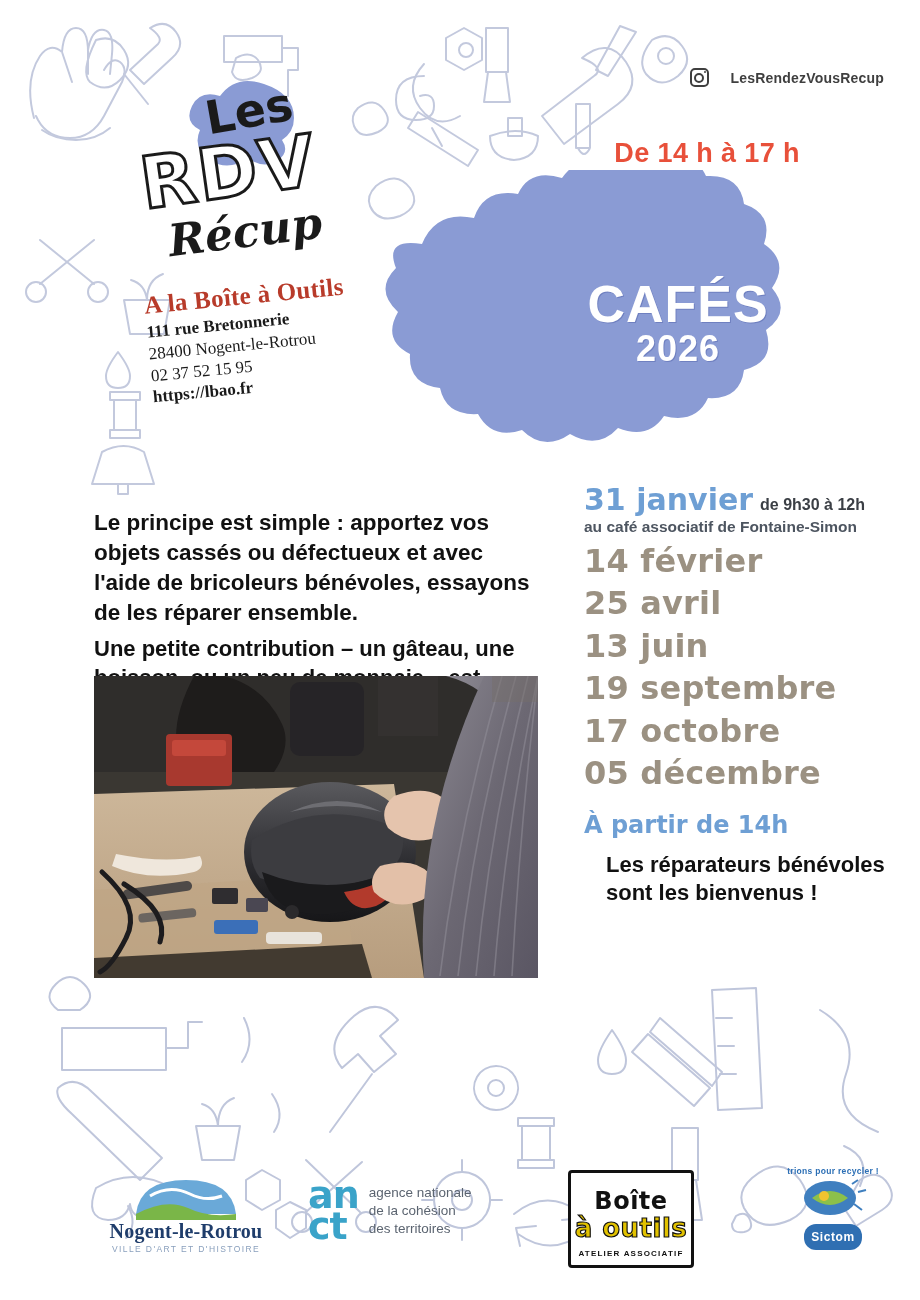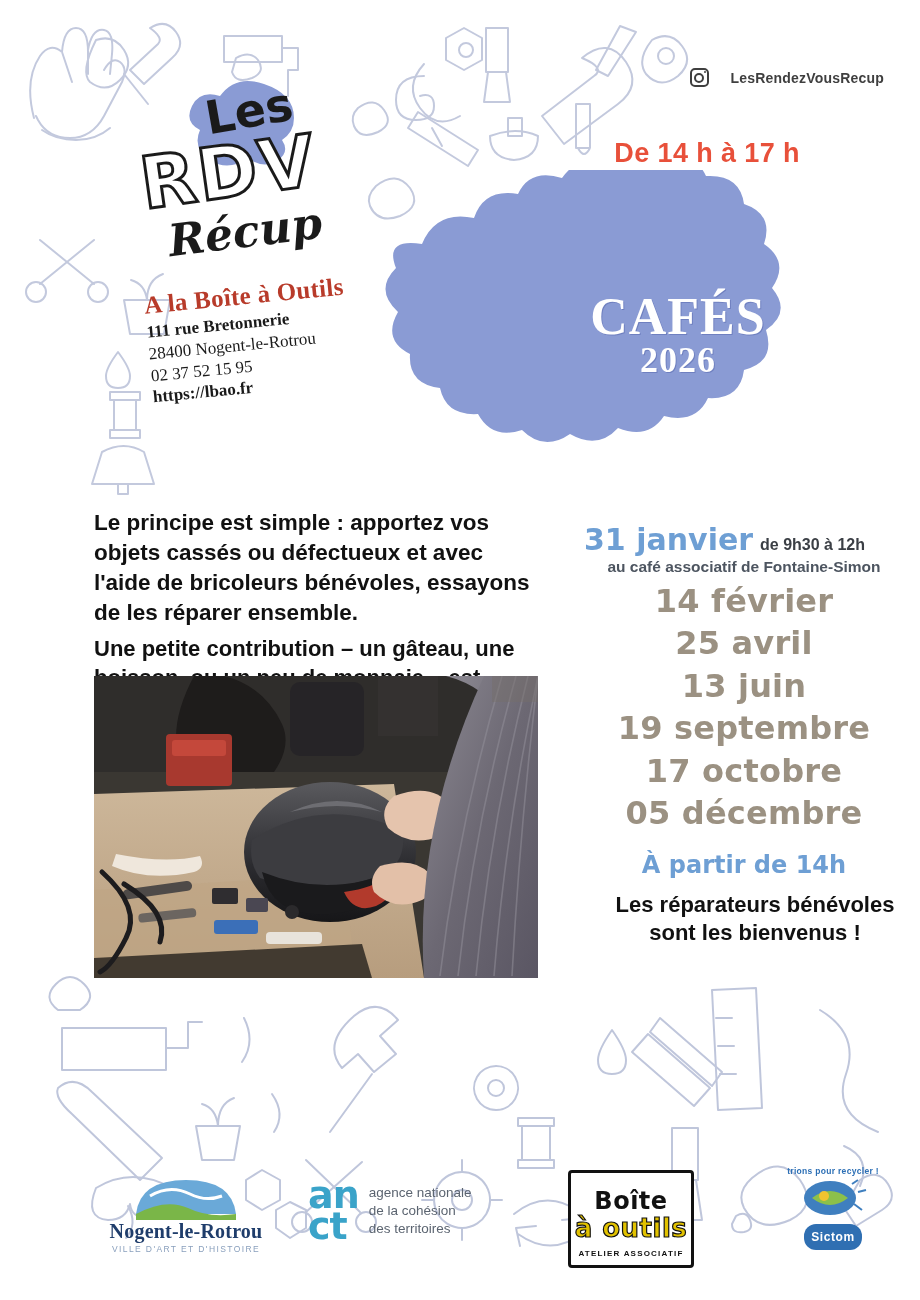--- a/index.html
+++ b/index.html
@@ -155,25 +155,25 @@
   .blob-wrap {
     position: absolute;
     left: 330px;
     top: 170px;
     width: 560px;
     height: 320px;
   }
   .blob-title {
     position: absolute;
     left: 178px;
-    top: 122px;
+    top: 110px;
     width: 340px;
     text-align: center;
     color: #ffffff;
-    font-family: Liberation Serif, serif;
+    font-family: Liberation Sans, sans-serif;
     font-weight: bold;
     text-shadow: 1px 1px 0 rgba(90,105,175,.55);
   }
   .blob-title .l1 { font-size: 52px; letter-spacing: 1px; line-height: .95; }
   .blob-title .l2 { font-size: 52px; letter-spacing: 1px; line-height: 1.02; }
   .blob-title .l3 { font-size: 36px; letter-spacing: 1px; line-height: 1.1; }
 
   
   .principle {
     position: absolute;
@@ -205,23 +205,22 @@
     height: 302px;
     overflow: hidden;
     background: #6b6257;
   }
   .photo svg { position: absolute; inset: 0; }
 
   
   .dates {
     position: absolute;
     left: 584px;
-    top: 524px;
+    top: 484px;
     width: 320px;
-    text-align: center;
   }
   .date-first {
     font-family: "DejaVu Sans", sans-serif;
     font-weight: bold;
     font-size: 30px;
     color: #6e9fd4;
     line-height: 1.05;
     display: flex;
     align-items: baseline;
     gap: 7px;

